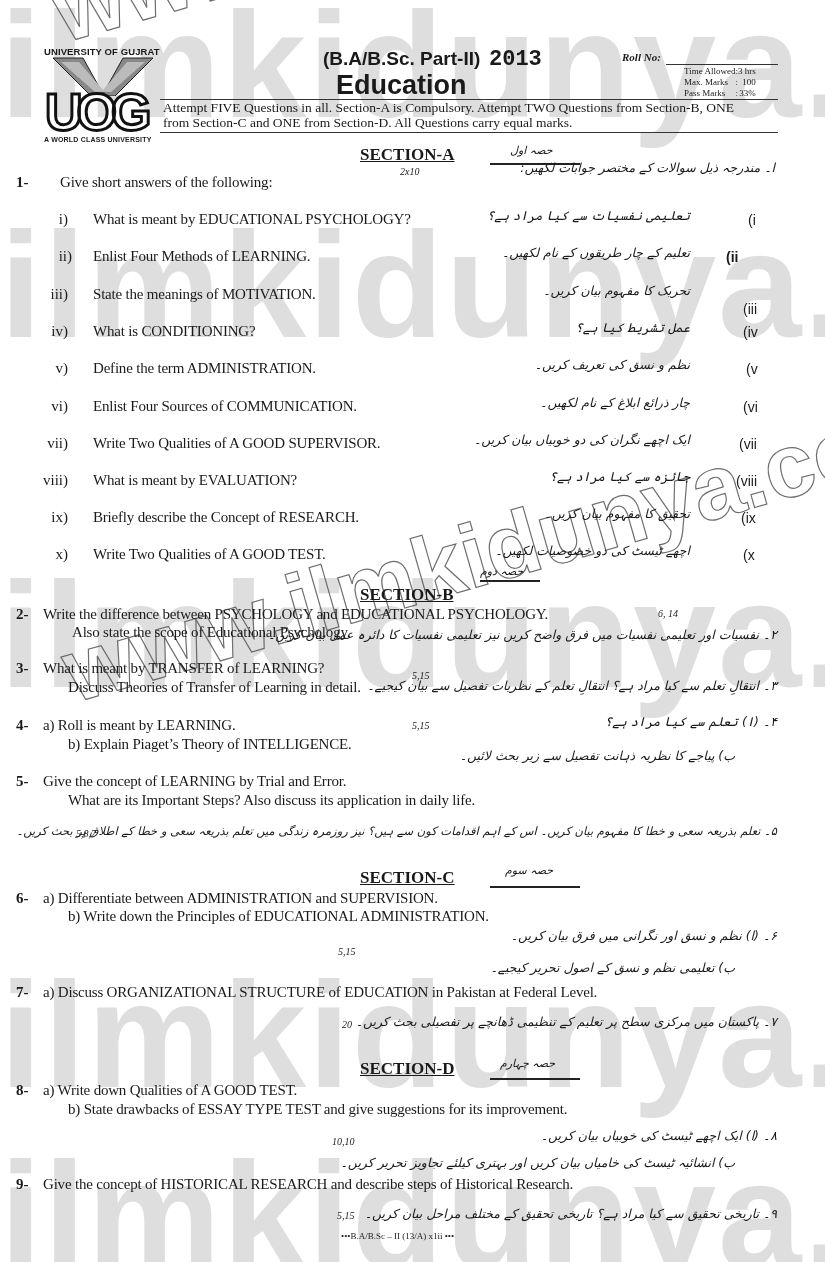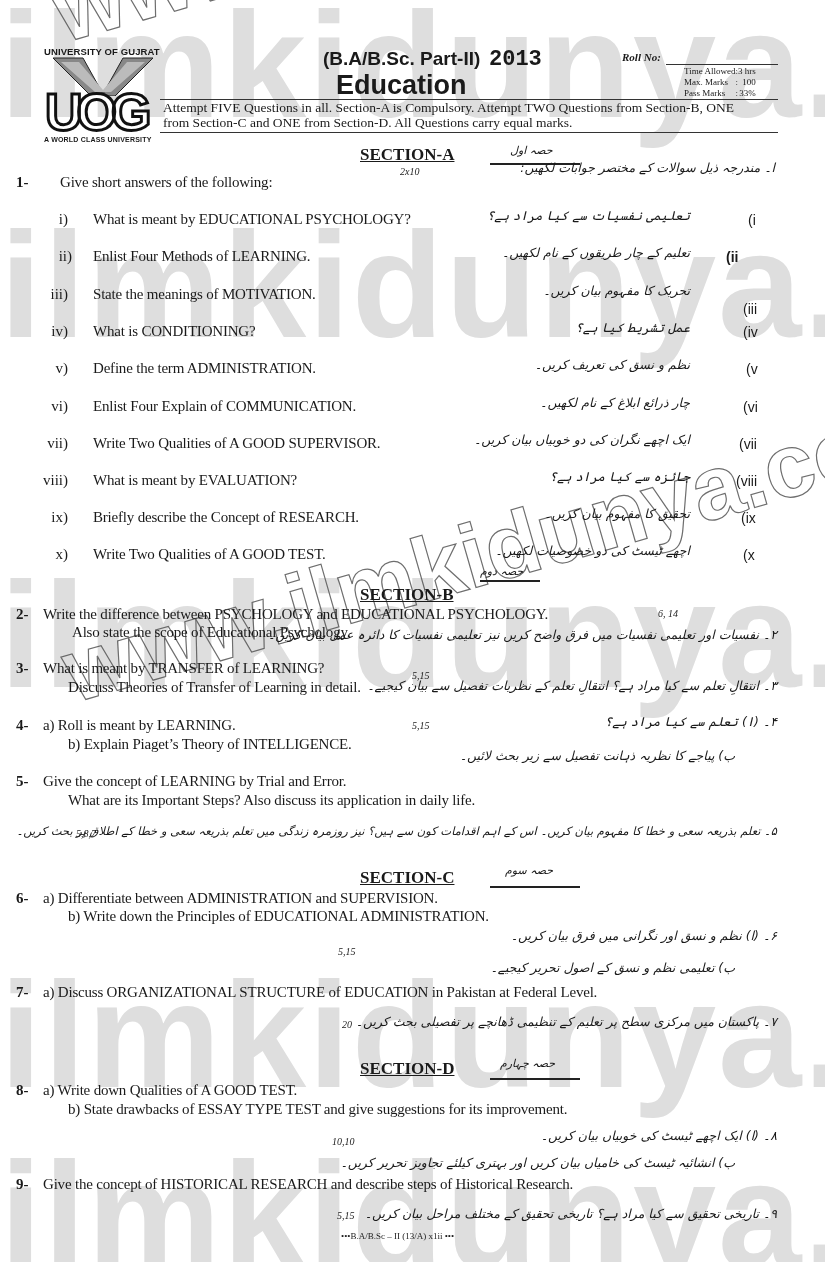--- a/index.html
+++ b/index.html
@@ -130,21 +130,21 @@
     <div class="abs q" style="left:93px; top:323px;">What is CONDITIONING?</div>
     <div class="abs urdu" style="right:135px; top:320px;">عمل تشریط کیا ہے؟</div>
     <div class="abs roman-r" style="left:743px; top:324px;">(iv</div>
 
     <div class="abs roman" style="left:28px; top:360px;">v)</div>
     <div class="abs q" style="left:93px; top:360px;">Define the term ADMINISTRATION.</div>
     <div class="abs urdu" style="right:135px; top:357px;">نظم و نسق کی تعریف کریں۔</div>
     <div class="abs roman-r" style="left:746px; top:361px;">(v</div>
 
     <div class="abs roman" style="left:28px; top:398px;">vi)</div>
-    <div class="abs q" style="left:93px; top:398px;">Enlist Four Explain of COMMUNICATION.</div>
+    <div class="abs q" style="left:93px; top:398px;">Enlist Four Sources of COMMUNICATION.</div>
     <div class="abs urdu" style="right:135px; top:395px;">چار ذرائع ابلاغ کے نام لکھیں۔</div>
     <div class="abs roman-r" style="left:743px; top:399px;">(vi</div>
 
     <div class="abs roman" style="left:28px; top:435px;">vii)</div>
     <div class="abs q" style="left:93px; top:435px;">Write Two Qualities of A GOOD SUPERVISOR.</div>
     <div class="abs urdu" style="right:135px; top:432px;">ایک اچھے نگران کی دو خوبیاں بیان کریں۔</div>
     <div class="abs roman-r" style="left:739px; top:436px;">(vii</div>
 
     <div class="abs roman" style="left:28px; top:472px;">viii)</div>
     <div class="abs q" style="left:93px; top:472px;">What is meant by EVALUATION?</div>

